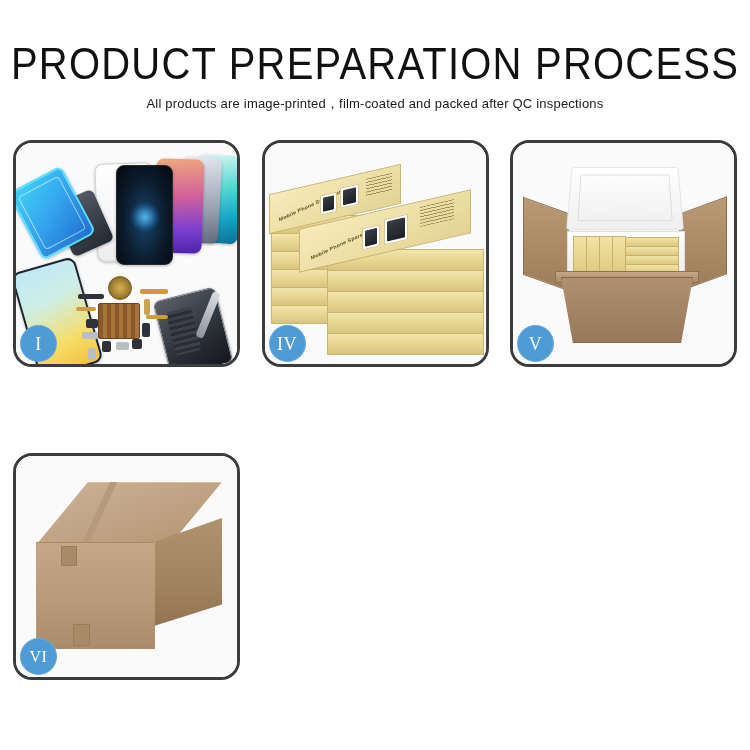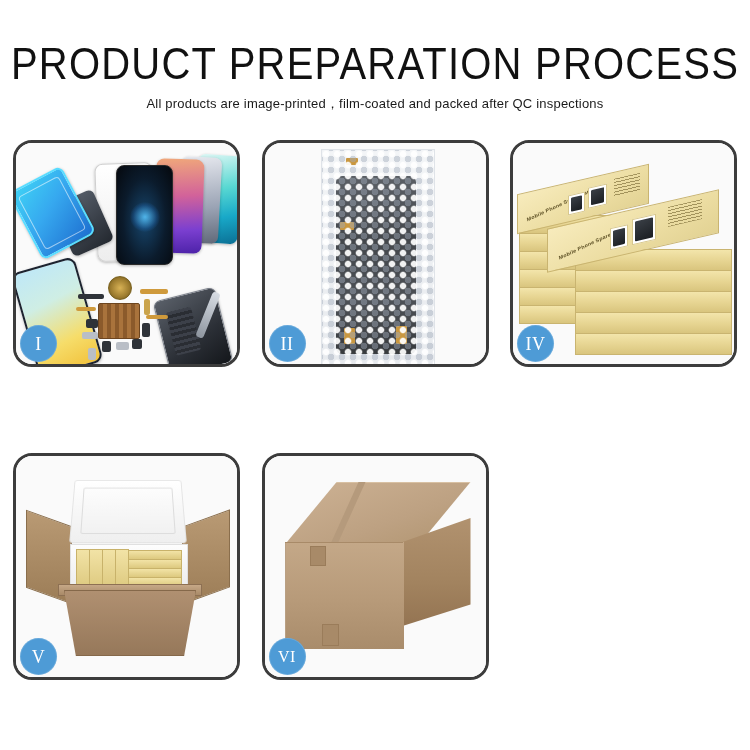--- a/index.html
+++ b/index.html
@@ -361,36 +361,20 @@
           <div class="chip silver" style="left:72px;top:205px;width:8px;height:12px;"></div>
           <div class="flex-cable" style="left:124px;top:146px;width:28px;"></div>
           <div class="flex-cable" style="left:130px;top:172px;width:22px;height:4px;"></div>
           <div class="flex-cable" style="left:60px;top:164px;width:20px;height:4px;"></div>
           <div class="tool"></div>
         </div>
       </div>
       <div class="badge">I</div>
     </div>
 
-    <div class="panel p2">
-      <div class="panel-clip">
-        <div class="scene">
-          <div class="bag">
-            <div class="inner-dark"></div>
-            <div class="tape" style="left:24px;top:8px;width:12px;height:7px;"></div>
-            <div class="tape" style="left:18px;top:72px;width:14px;height:8px;"></div>
-            <div class="tape" style="left:22px;top:178px;width:11px;height:16px;"></div>
-            <div class="tape" style="left:74px;top:176px;width:11px;height:18px;"></div>
-            <div class="bubbles2"></div>
-            <div class="bubbles"></div>
-          </div>
-        </div>
-      </div>
-      <div class="badge">II</div>
-    </div>
 
 
     <div class="panel p4">
       <div class="panel-clip">
         <div class="scene stack">
 
           <div class="bx" style="left:4px;top:58px;width:118px;height:17px;"></div>
           <div class="bx" style="left:4px;top:76px;width:118px;height:17px;"></div>
           <div class="bx" style="left:4px;top:94px;width:118px;height:17px;"></div>
           <div class="bx" style="left:4px;top:112px;width:118px;height:17px;"></div>

